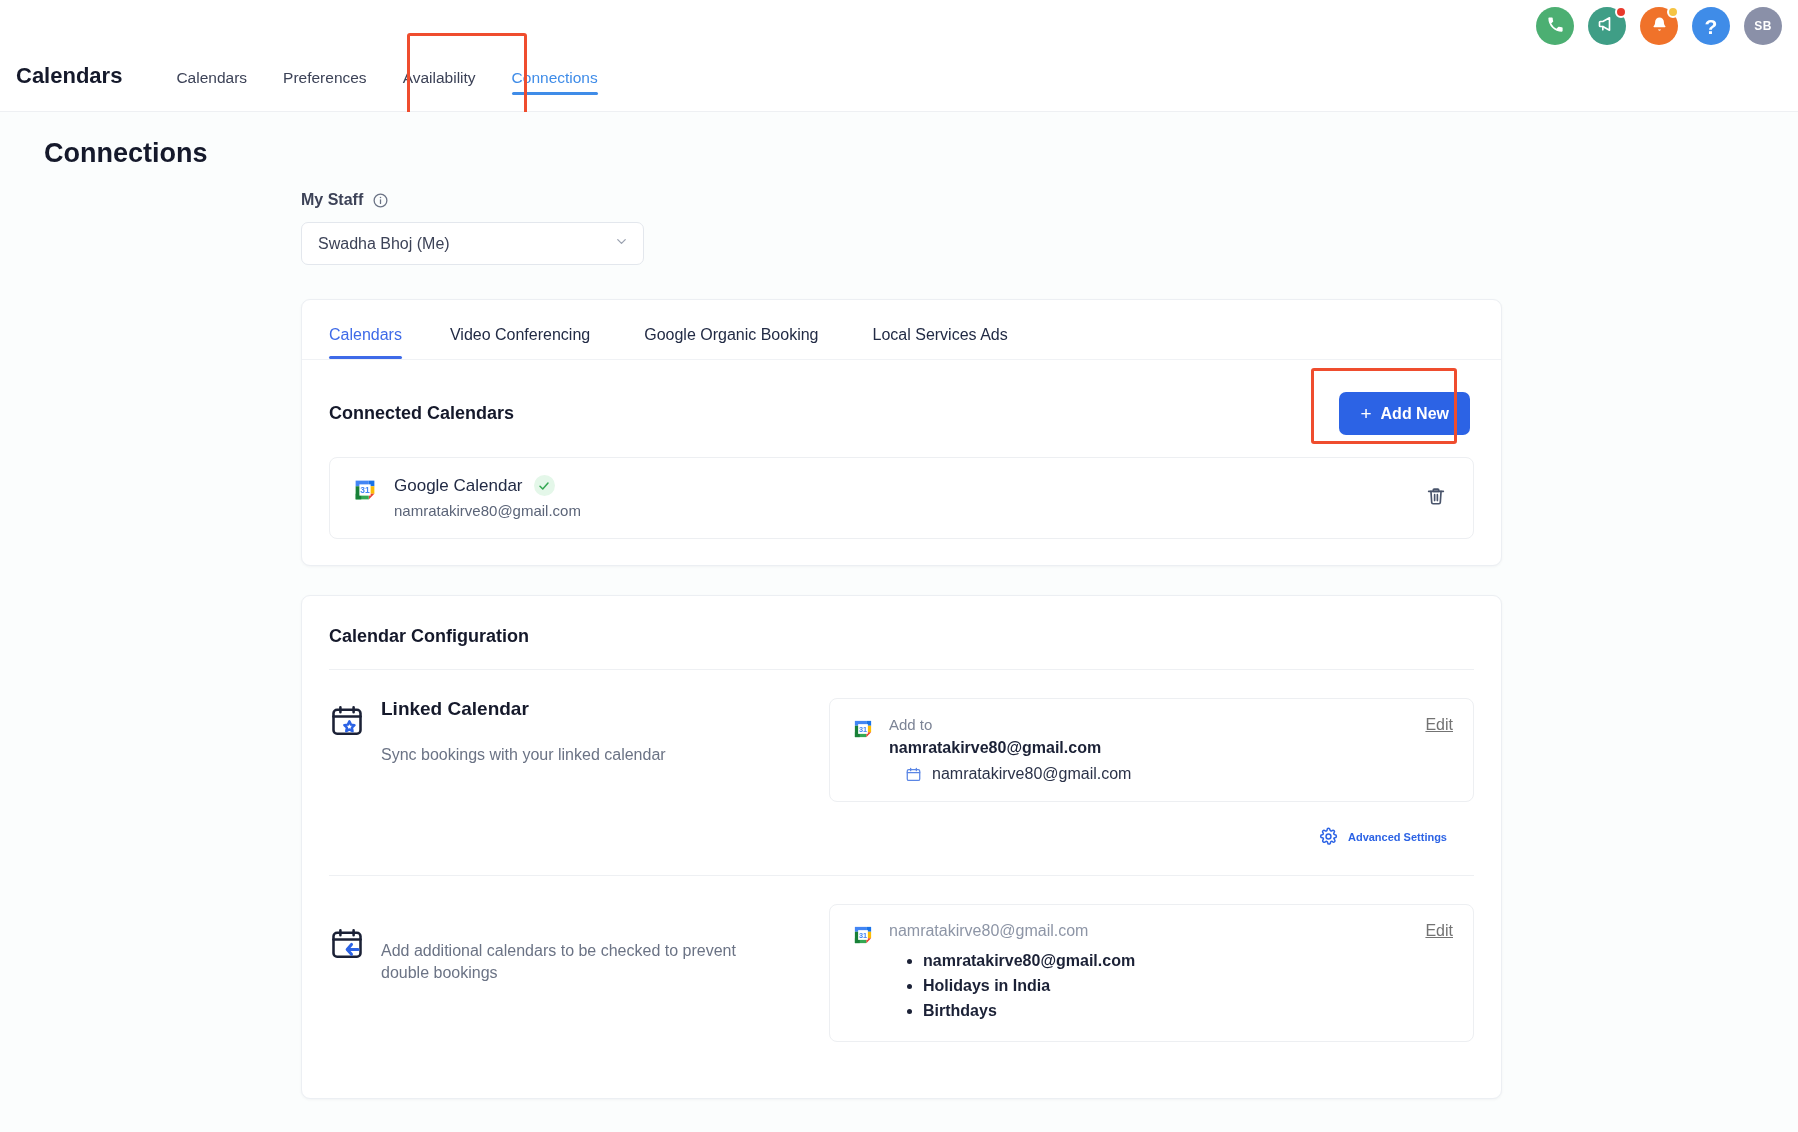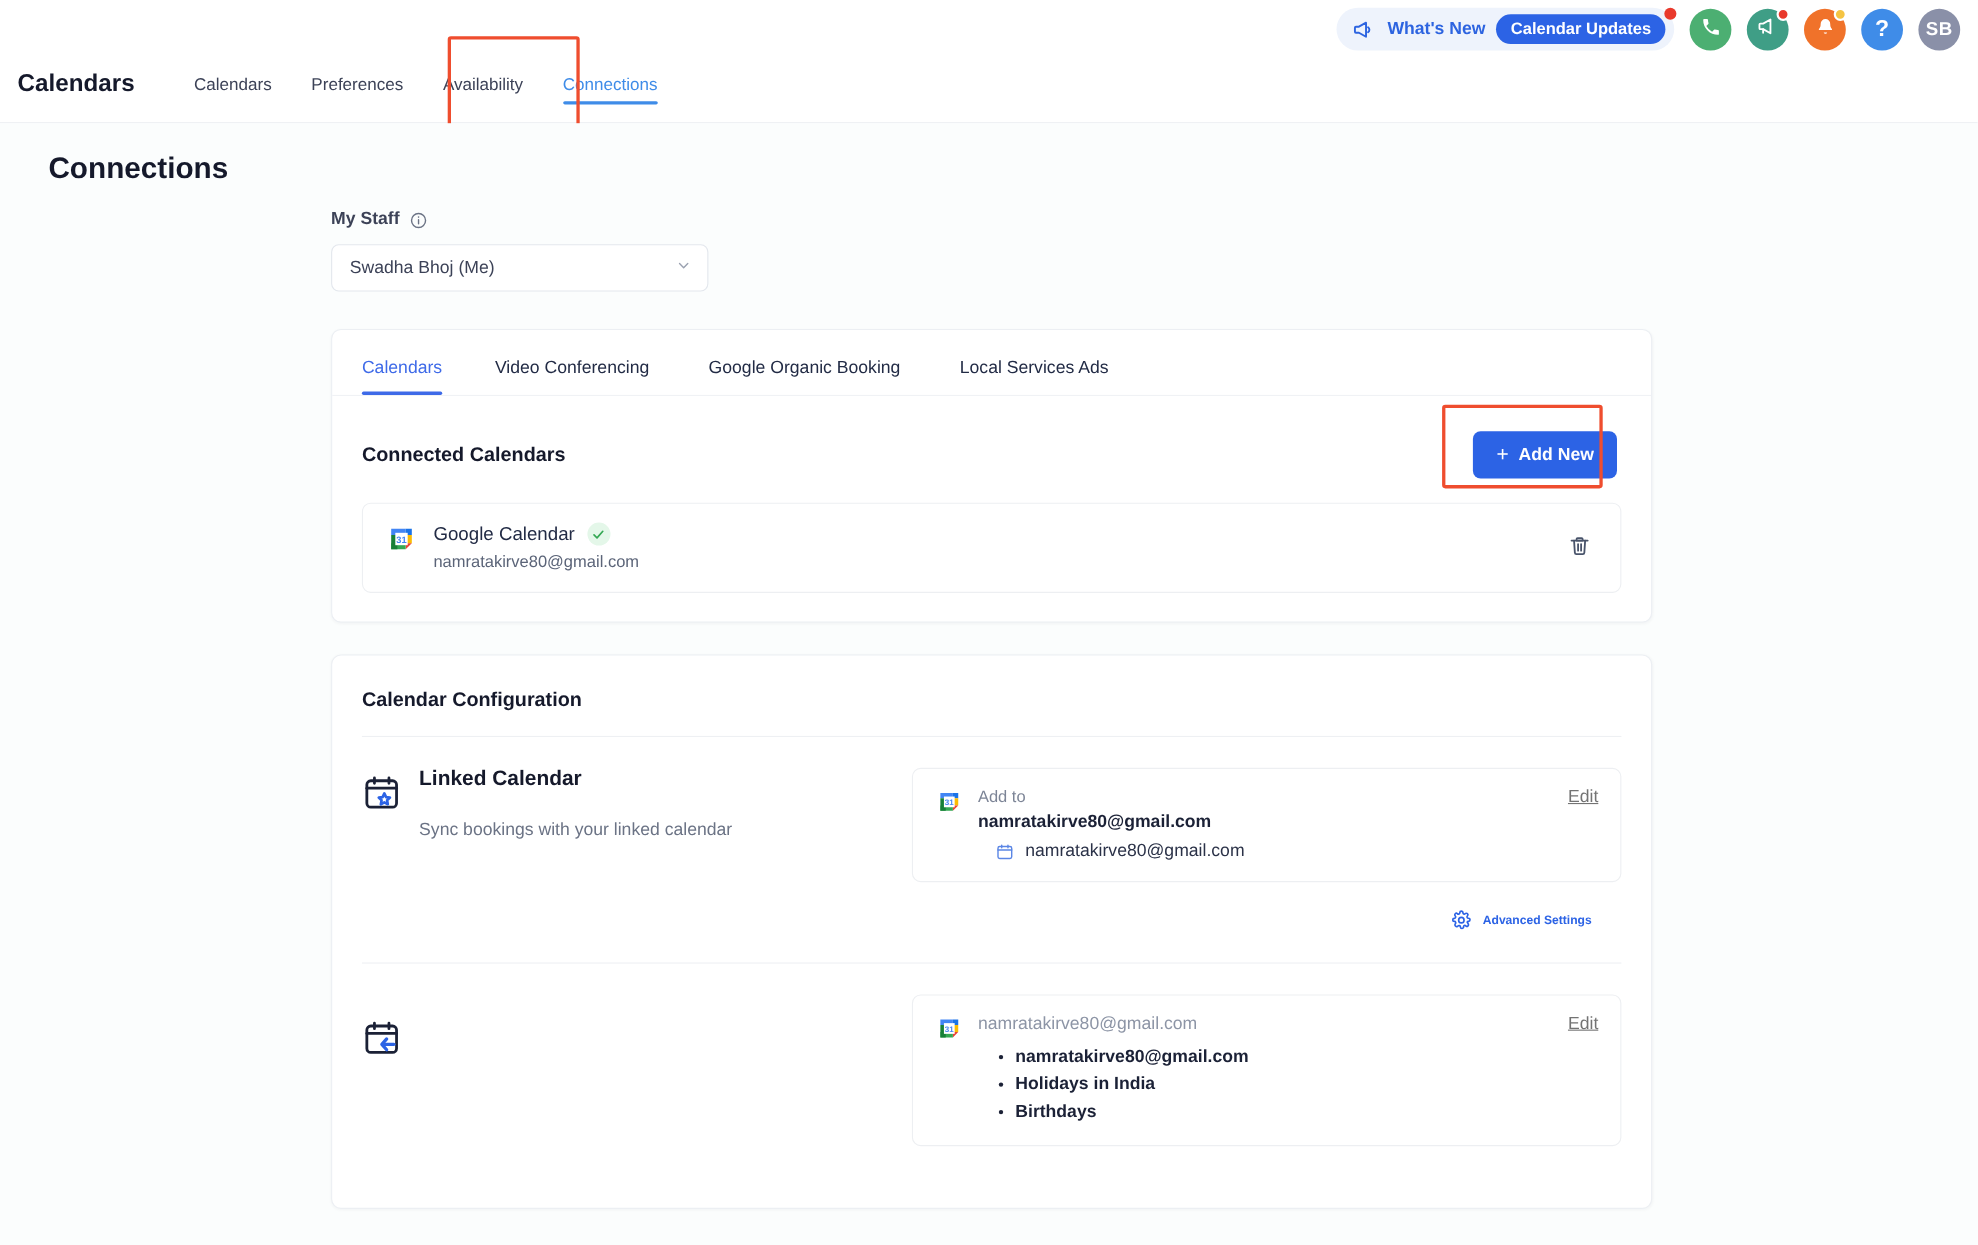--- a/index.html
+++ b/index.html
@@ -47,21 +47,21 @@
   }
   .circ {
     width: 38px; height: 38px; border-radius: 50%;
     display: flex; align-items: center; justify-content: center;
     position: relative; color: #fff; flex: none;
   }
   .circ.green  { background: #4caf72; }
   .circ.teal   { background: #3f9e86; }
   .circ.orange { background: #f0722a; }
   .circ.blue   { background: #3f8ce8; }
-  .circ.avatar { background: #8a90a8; font-size: 17px; font-weight: 700; letter-spacing: .4px; }
+  .circ.avatar { background: #8a90a8; font-size: 12px; font-weight: 700; letter-spacing: .4px; }
   .badge-dot {
     position: absolute; top: -1px; right: -1px;
     width: 12px; height: 12px; border-radius: 50%;
     border: 2px solid #ffffff;
   }
   .badge-dot.red    { background: #e9392c; }
   .badge-dot.yellow { background: #f5c443; }
   .qmark { font-size: 21px; font-weight: 700; line-height: 1; }
 
   
@@ -216,31 +216,20 @@
   .conflict-list { margin: 9px 0 0 34px; }
   .conflict-list li { font-size: 16px; color: #1b2136; font-weight: 700; line-height: 1.55; }
 </style>
 </head>
 <body>
 
 <div class="topbar">
 
   <div class="header-right">
 
-    <div class="whatsnew-pill">
-      <span class="megaphone">
-        <svg width="22" height="22" viewBox="0 0 24 24" fill="none" stroke="#2d64e0" stroke-width="1.9" stroke-linecap="round" stroke-linejoin="round">
-          <path d="M4 9h3l7-4v14l-7-4H4a1 1 0 0 1-1-1V10a1 1 0 0 1 1-1z"></path>
-          <path d="M16 9.5a3 3 0 0 1 0 5"></path>
-        </svg>
-      </span>
-      <span class="whatsnew-label">What's New</span>
-      <span class="updates-chip">Calendar Updates</span>
-      <span class="pill-dot"></span>
-    </div>
 
     <div class="circ green">
       <span>
         <svg width="19" height="19" viewBox="0 0 24 24" fill="#ffffff">
           <path d="M6.6 10.8a15.1 15.1 0 0 0 6.6 6.6l2.2-2.2a1 1 0 0 1 1-.25 11.4 11.4 0 0 0 3.6.57 1 1 0 0 1 1 1V20a1 1 0 0 1-1 1A17 17 0 0 1 3 4a1 1 0 0 1 1-1h3.5a1 1 0 0 1 1 1 11.4 11.4 0 0 0 .57 3.6 1 1 0 0 1-.25 1z"></path>
         </svg>
       </span>
     </div>
 
     <div class="circ teal">
@@ -442,20 +431,21 @@
         <span class="cfg-ico" style="margin-top:22px">
           <svg width="36" height="36" viewBox="0 0 24 24" fill="none" stroke="#1b2136" stroke-width="1.7" stroke-linecap="round" stroke-linejoin="round">
             <rect x="3" y="4.5" width="18" height="16" rx="2.4"></rect>
             <path d="M3 9h18"></path>
             <path d="M7.6 2.8v3.3M16.4 2.8v3.3"></path>
             <path d="M19.4 15.6h-6.6" stroke="#2c63e5" stroke-width="2"></path>
             <path d="M15 12.3l-2.9 3.3 2.9 3.3" stroke="#2c63e5" stroke-width="2"></path>
           </svg>
         </span>
         <div style="margin-top:12px">
+          <div class="cfg-sub">Add additional calendars to be checked to prevent double bookings</div>
         </div>
       </div>
 
       <div class="cfg-right">
         <div class="val-box">
           <div class="val-box-inner">
             <span class="gcal-ico">
               <svg width="26" height="26" viewBox="0 0 32 32">
                 <rect x="6" y="6" width="20" height="20" fill="#ffffff"></rect>
                 <path d="M6 6h14v6H6z" fill="#4285f4"></path>

